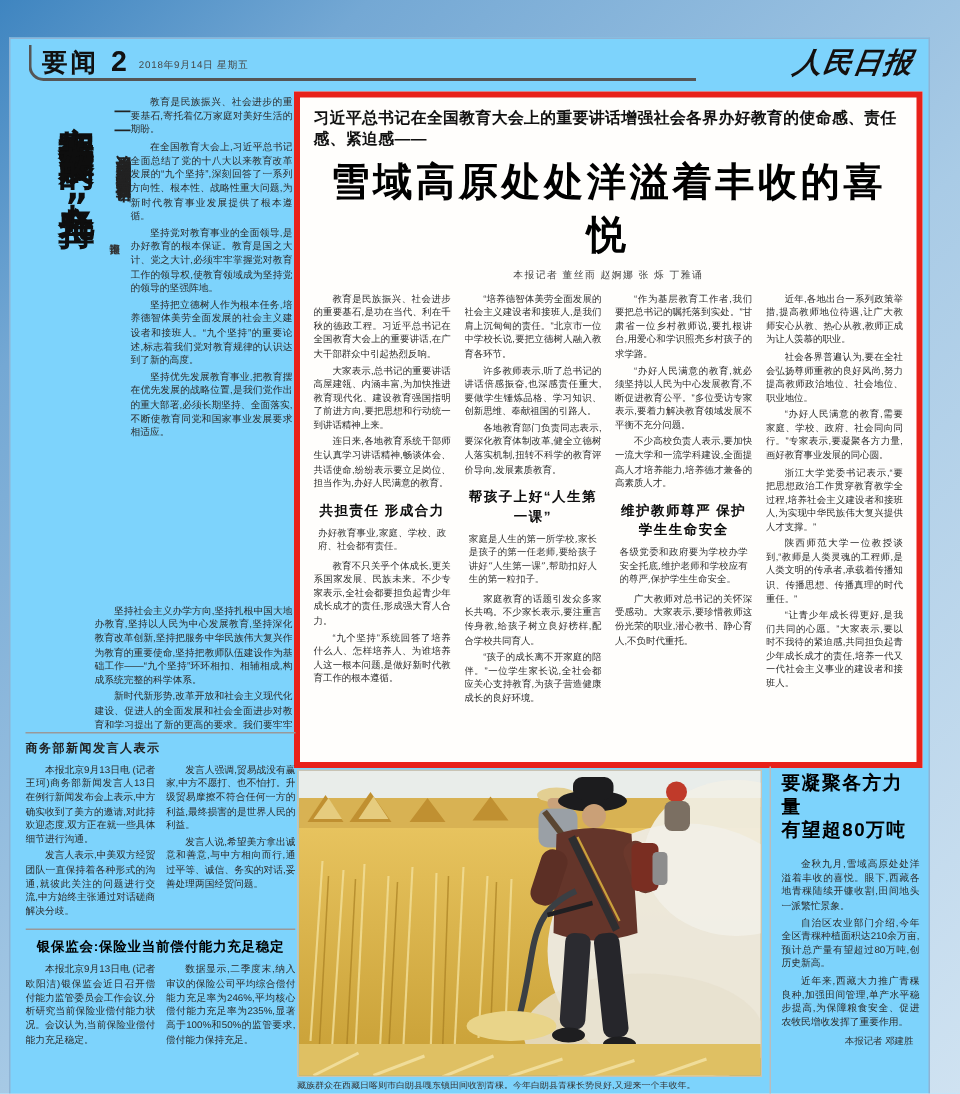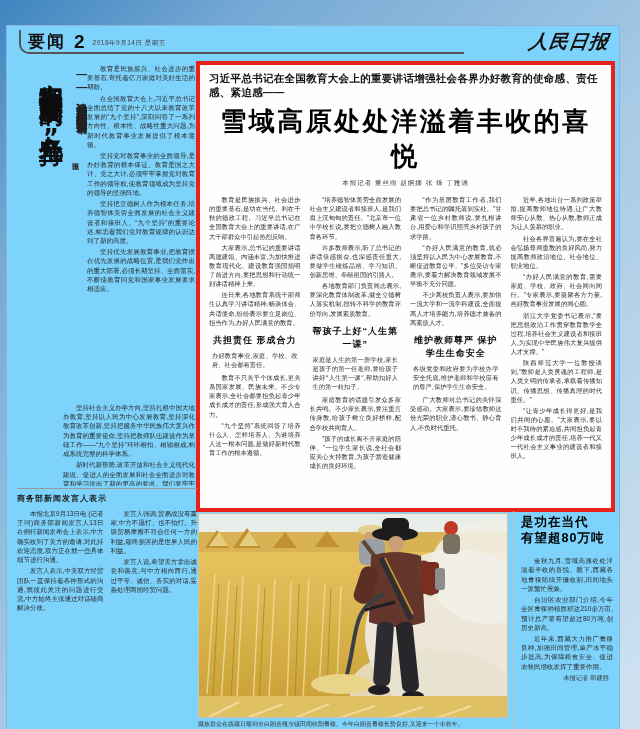--- a/index.html
+++ b/index.html
@@ -160,20 +160,31 @@
     <div>
       <div class="bl-kicker">商务部新闻发言人表示</div>
       <div class="bl-cols">
         <div class="bl-col">
             <div class="tiny-p">本报北京9月13日电 (记者王珂)商务部新闻发言人13日在例行新闻发布会上表示,中方确实收到了美方的邀请,对此持欢迎态度,双方正在就一些具体细节进行沟通。</div>
             <div class="tiny-p">发言人表示,中美双方经贸团队一直保持着各种形式的沟通,就彼此关注的问题进行交流,中方始终主张通过对话磋商解决分歧。</div>
           </div>
         <div class="bl-col">
             <div class="tiny-p">发言人强调,贸易战没有赢家,中方不愿打、也不怕打。升级贸易摩擦不符合任何一方的利益,最终损害的是世界人民的利益。</div>
             <div class="tiny-p">发言人说,希望美方拿出诚意和善意,与中方相向而行,通过平等、诚信、务实的对话,妥善处理两国经贸问题。</div>
+          </div>
+      </div>
+    </div>
+    <div class="art2">
+      <div class="bl-head2">银保监会:保险业当前偿付能力充足稳定</div>
+      <div class="bl-cols2">
+        <div class="bl-col">
+            <div class="tiny-p">本报北京9月13日电 (记者欧阳洁)银保监会近日召开偿付能力监管委员会工作会议,分析研究当前保险业偿付能力状况。会议认为,当前保险业偿付能力充足稳定。</div>
+          </div>
+        <div class="bl-col">
+            <div class="tiny-p">数据显示,二季度末,纳入审议的保险公司平均综合偿付能力充足率为246%,平均核心偿付能力充足率为235%,显著高于100%和50%的监管要求,偿付能力保持充足。</div>
           </div>
       </div>
     </div>
   </div>
 
   <div class="photo-wrap">
     <svg width="310" height="205" viewBox="0 0 310 205">
       <defs>
         <linearGradient id="field" x1="0" y1="0" x2="0" y2="1">
           <stop offset="0" stop-color="#e7c35e"></stop>
@@ -257,21 +268,21 @@
           <path d="M96,204 L130,190"></path>
         <path d="M140,204 L176,192"></path>
           <path d="M190,204 L224,193"></path>
           <path d="M238,204 L272,192"></path>
       </g>
     </svg>
   </div>
   <div class="caption">藏族群众在西藏日喀则市白朗县嘎东镇田间收割青稞。今年白朗县青稞长势良好,又迎来一个丰收年。</div>
 
   <div class="tibet">
-    <div class="tb-head">是功在当代</div>
+    <div class="tb-head">要凝聚各方力量</div>
     <div class="tb-head">有望超80万吨</div>
     <div class="tb-body">
         <div class="tiny-p">金秋九月,雪域高原处处洋溢着丰收的喜悦。眼下,西藏各地青稞陆续开镰收割,田间地头一派繁忙景象。</div>
         <div class="tiny-p">自治区农业部门介绍,今年全区青稞种植面积达210余万亩,预计总产量有望超过80万吨,创历史新高。</div>
         <div class="tiny-p">近年来,西藏大力推广青稞良种,加强田间管理,单产水平稳步提高,为保障粮食安全、促进农牧民增收发挥了重要作用。</div>
       </div>
     <div class="tb-byline">本报记者 邓建胜</div>
   </div>
 
 </div>

